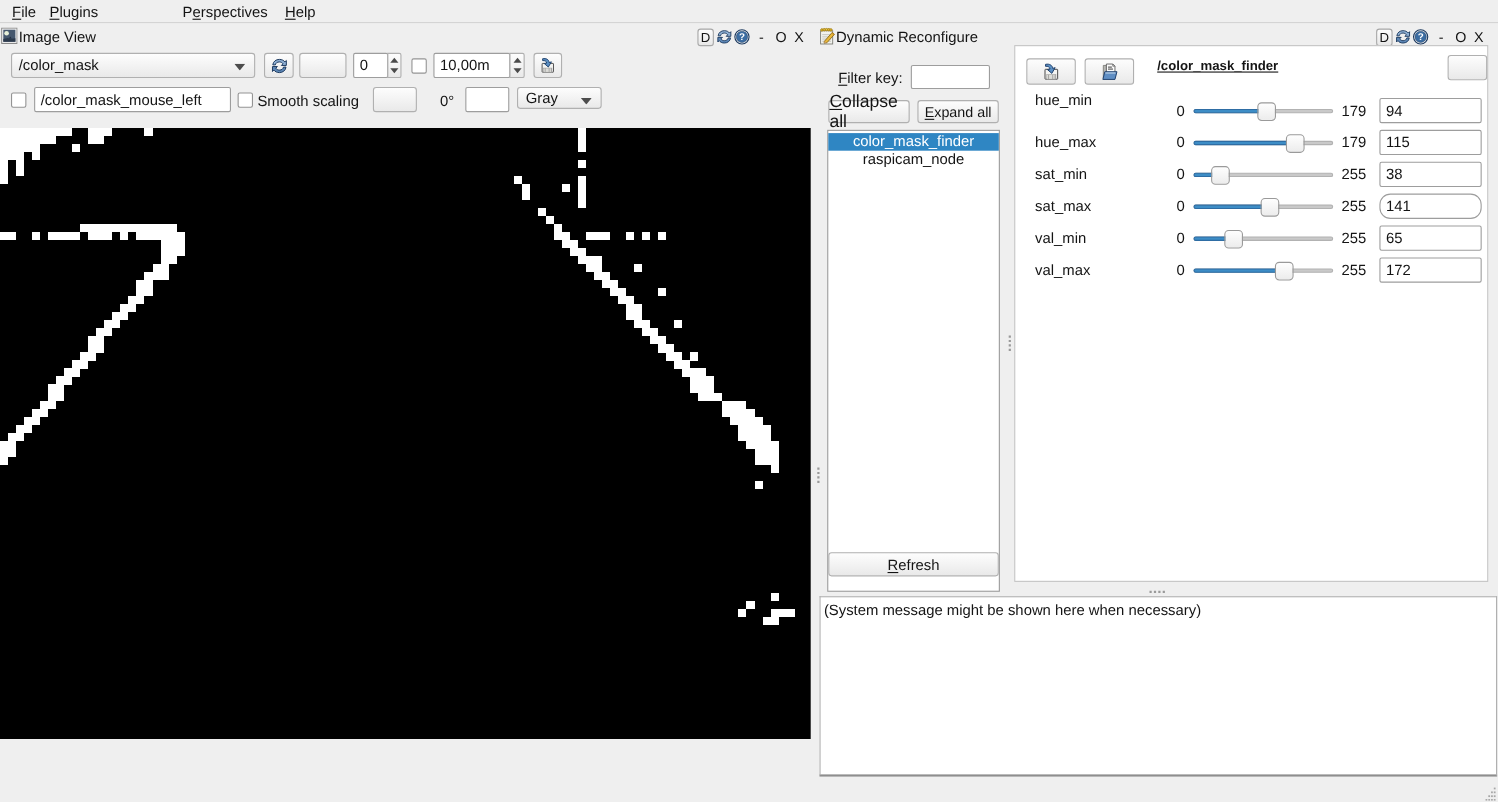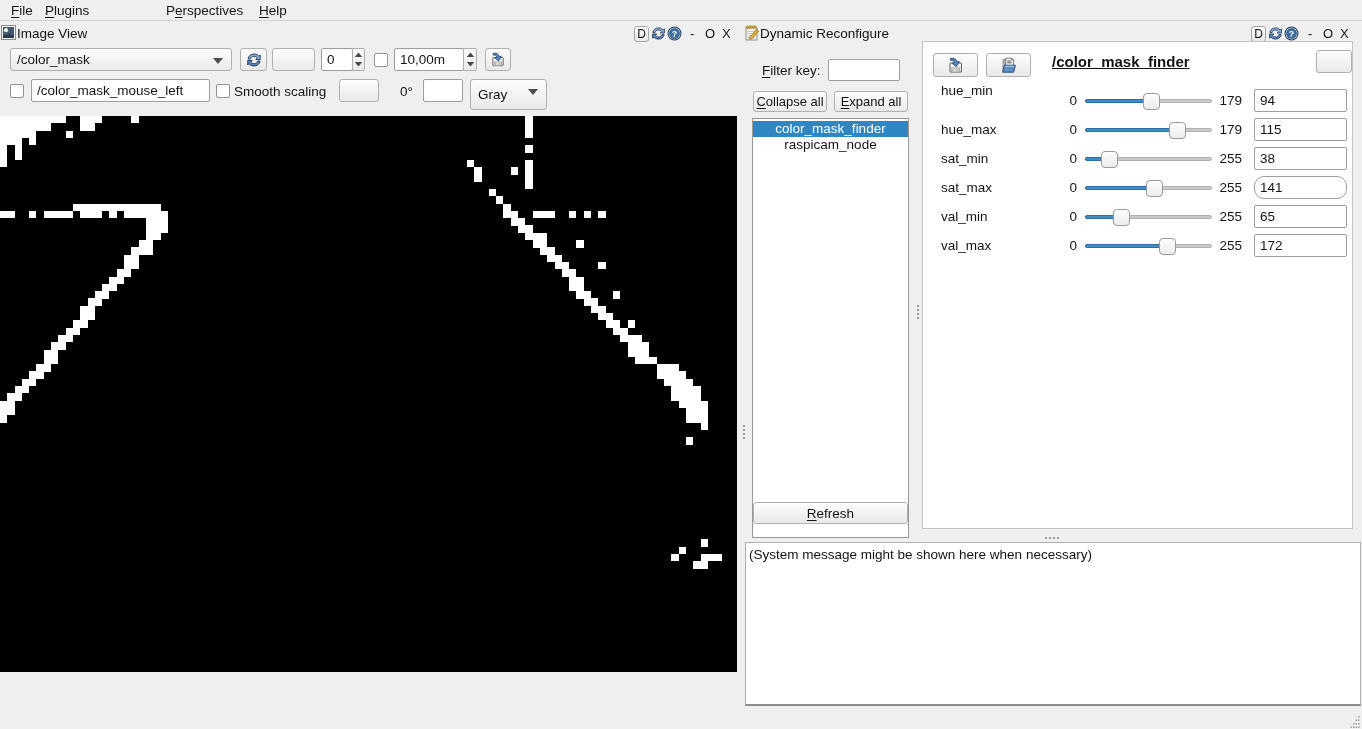--- a/index.html
+++ b/index.html
@@ -113,21 +113,21 @@
 </svg>
   </div>
 
 <div class="cb" style="left:10px;top:84px;"></div>
 <div class="field" style="left:31px;top:79px;width:179px;height:23px;">/color_mask_mouse_left</div>
 <div class="cb" style="left:216px;top:84px;"></div>
 <div class="lbl" style="left:234px;top:84px;">Smooth scaling</div>
 <div class="btn" style="left:339px;top:79px;width:40px;height:23px;"></div>
 <div class="lbl" style="left:400px;top:84px;">0°</div>
 <div class="field" style="left:423px;top:79px;width:40px;height:23px;"></div>
-<div class="btn" style="left:470px;top:79px;width:77px;height:31px;justify-content:flex-start;padding-left:7px;">Gray
+<div class="btn" style="left:470px;top:79px;width:77px;height:20px;justify-content:flex-start;padding-left:7px;">Gray
   <svg style="position:absolute;right:8px;top:9px;" width="10" height="6">
       <path d="M0 0 L10 0 L5 6 Z" fill="#4d4d4d"></path>
     </svg>
 </div>
 
 <div class="abs" style="left:0px;top:116px;width:737px;height:556px;">
 <svg width="737" height="556" viewBox="0 0 101 76.19" preserveAspectRatio="none" shape-rendering="crispEdges" style="display:block">
 <rect x="0" y="0" width="101" height="76.19" fill="#000"></rect>
 <rect x="0" y="0" width="9" height="1.02" fill="#fff"></rect>
 <rect x="11" y="0" width="3" height="1.02" fill="#fff"></rect>
@@ -277,21 +277,21 @@
 <circle cx="8" cy="8" r="5.5" fill="#3c6da2" stroke="#1d3a5f" stroke-width="0.5"></circle>
 <text x="8" y="11.4" font-size="9.5" font-weight="bold" fill="#fff" text-anchor="middle" font-family="Liberation Sans">?</text>
 </svg>
   </div>
 <div class="lbl" style="left:1308px;top:26px;font-size:13px;">-</div>
 <div class="lbl" style="left:1323px;top:26px;font-size:13px;">O</div>
 <div class="lbl" style="left:1340px;top:26px;font-size:13px;">X</div>
 
 <div class="lbl" style="left:762px;top:63px;"><span class="u">F</span>ilter key:</div>
 <div class="field" style="left:828px;top:59px;width:72px;height:22px;"></div>
-<div class="btn" style="left:753px;top:91px;width:74px;height:21px;font-size:13px;">
+<div class="btn" style="left:753px;top:91px;width:74px;height:21px;font-size:16px;">
     <span><span class="u">C</span>ollapse all</span>
   </div>
 <div class="btn" style="left:834px;top:91px;width:74px;height:21px;font-size:13px;">
     <span><span class="u">E</span>xpand all</span>
   </div>
 
 <div class="abs" style="left:752px;top:118px;width:157px;height:420px;background:#fff;border:1px solid #999;">
   <div style="margin-top:2px;height:16px;background:#2f86c3;color:#fff;text-align:center;line-height:16px;">color_mask_finder</div>
   <div style="height:16px;text-align:center;line-height:16px;">raspicam_node</div>
 </div>
@@ -318,21 +318,21 @@
 <path d="M5.8 12.5 L5.8 1.2 L11.6 1.2 L13.6 3.2 L13.6 12.5 Z" fill="#fbfbfb" stroke="#5a5a5a" stroke-width="0.8"></path>
 <path d="M11.6 1.2 L13.6 3.2 L11.6 3.2 Z" fill="#d8d8d8" stroke="#5a5a5a" stroke-width="0.6"></path>
 <g stroke="#3c3c3c" stroke-width="0.9">
         <line x1="7.3" y1="4" x2="10.8" y2="4"></line>
         <line x1="7.3" y1="5.8" x2="11.8" y2="5.8"></line>
       </g>
 <path d="M2.6 15.2 L4.4 8.2 L15.4 8.2 L13.6 15.2 Z" fill="#5f8ec4" stroke="#20426e" stroke-width="0.9"></path>
 <path d="M4.9 9.4 L14.1 9.4" stroke="#a5c0de" stroke-width="1.3" fill="none"></path>
 </svg>
   </div>
-<div class="lbl" style="left:1052px;top:53px;font-weight:bold;font-size:15px;text-decoration:underline;text-align:right;">/color_mask_finder</div>
+<div class="lbl" style="left:1052px;top:53px;font-weight:bold;font-size:12px;text-decoration:underline;text-align:right;">/color_mask_finder</div>
 <div class="btn" style="left:1316px;top:50px;width:36px;height:23px;"></div>
 
 <div class="lbl" style="left:941px;top:83px;">hue_min</div>
 <div class="lbl" style="left:1063px;top:93px;width:14px;text-align:right;">0</div>
 <div class="abs" style="left:1085px;top:99px;width:127px;height:4px;background:#c9c9c9;border:1px solid #b2b2b2;border-radius:2px;"></div>
 <div class="abs" style="left:1085px;top:99px;width:66px;height:4px;background:#3d8dc6;border:1px solid #2e6da4;border-radius:2px;"></div>
 <div class="abs" style="left:1143px;top:93px;width:17px;height:17px;background:linear-gradient(#fefefe,#ececec);border:1px solid #9a9a9a;border-radius:4px;"></div>
 <div class="lbl" style="left:1218px;top:93px;width:24px;text-align:right;">179</div>
 <div class="field" style="left:1254px;top:89px;width:93px;height:23px;">94</div>
 <div class="lbl" style="left:941px;top:122px;">hue_max</div>

